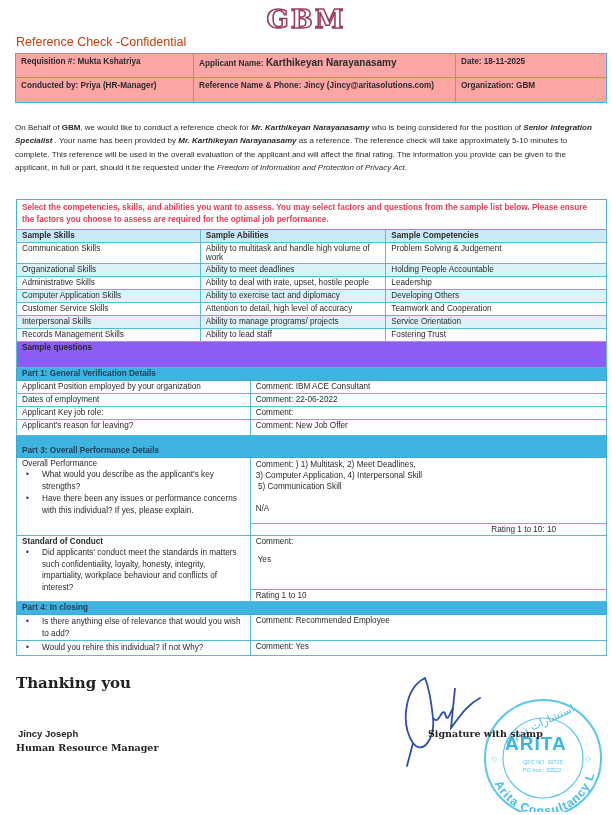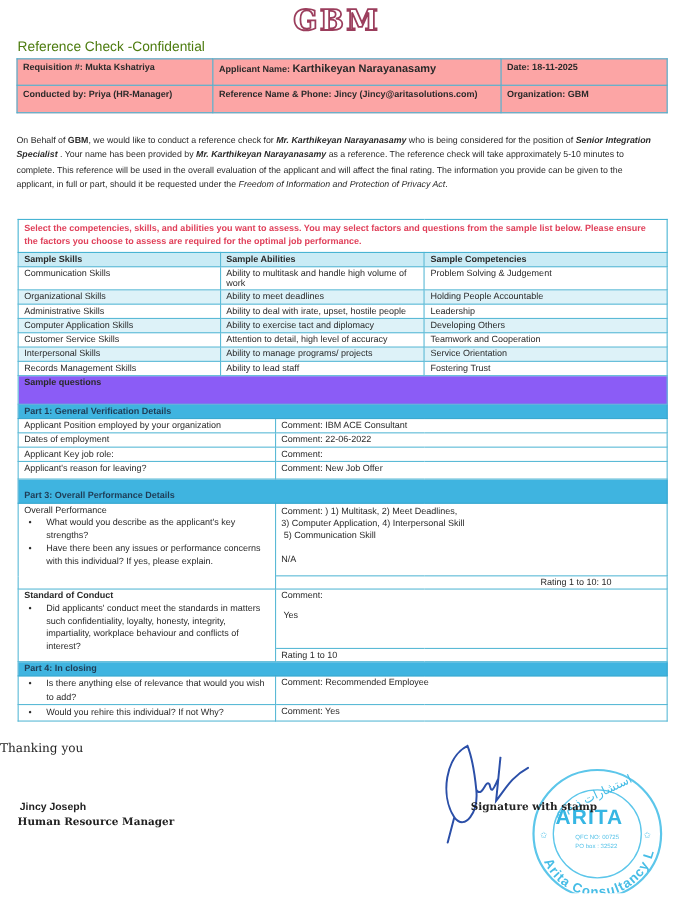--- a/index.html
+++ b/index.html
@@ -8,21 +8,21 @@
 
   .logo {
     position: absolute; left: 0; top: 4px; width: 612px; text-align: center;
     font-family: "DejaVu Serif", serif; font-weight: bold; font-size: 26px;
     letter-spacing: 2px; color: #ffffff;
     -webkit-text-stroke: 1.6px #9b3d5c;
     text-shadow: 0 0 0 #9b3d5c;
   }
   .doc-title {
     position: absolute; left: 16px; top: 35px;
-    font-size: 12.5px; color: #4d7c0f; font-weight: normal;
+    font-size: 12.5px; color: #c2410c; font-weight: normal;
   }
 
   
   .info-table {
     position: absolute; left: 15px; top: 53px; width: 592px;
     border-collapse: collapse; background: #fca5a5;
   }
   .info-table td {
     border: 1.5px solid #48b4d3; font-size: 8.2px; font-weight: bold;
     padding: 3px 5px 0 5px; vertical-align: top; color: #2a2a2a;
@@ -54,21 +54,21 @@
   .main-table tr.head td { background: #c9ebf5; font-weight: bold; }
   .main-table tr.alt td { background: #ddf2f8; }
   .main-table tr.white td { background: #ffffff; }
   .main-table td.sq { background: #8b5cf6; font-weight: bold; height: 26px; }
   .main-table td.part { background: #3fb4e0; font-weight: bold; color: #1e3c55; height: 13px; border-color: #3aa9d0; }
   .main-table td.part.tall { height: 22px; padding-top: 10px; }
   .bullet { display: flex; padding-left: 4px; line-height: 11.5px; margin-top: 1px; }
   .bullet .dot { width: 16px; flex: none; }
   .right { text-align: right; padding-right: 50px !important; }
 
-  .thanks { position: absolute; left: 0; top: 674px; font-family: "DejaVu Serif", serif; font-weight: normal; font-size: 11px; color: #222; }
+  .thanks { position: absolute; left: 16px; top: 674px; font-family: "DejaVu Serif", serif; font-weight: bold; font-size: 15px; color: #222; }
   .name1 { position: absolute; left: 18px; top: 728px; font-family: Liberation Sans, sans-serif; font-weight: bold; font-size: 9.5px; color: #222; }
   .name2 { position: absolute; left: 16px; top: 742px; font-family: "DejaVu Serif", serif; font-weight: bold; font-size: 9.5px; color: #222; }
   .sigtext { position: absolute; left: 428px; top: 728px; font-family: "DejaVu Serif", serif; font-weight: bold; font-size: 9.5px; color: #222; z-index: 3; }
 
   .signature { position: absolute; left: 395px; top: 668px; width: 90px; height: 100px; z-index: 2; }
   .stamp { position: absolute; left: 455px; top: 688px; width: 150px; height: 124px; z-index: 1; }
   .stamp-logo { position: absolute; left: 505px; top: 733px; font-family: "Liberation Sans", sans-serif; font-size: 19px; color: #36b6e3; font-weight: bold; letter-spacing: 1px; z-index: 2; }
   .stamp-line { position: absolute; font-size: 5.5px; color: #58c3e8; z-index: 2; }
 </style>
 </head>

